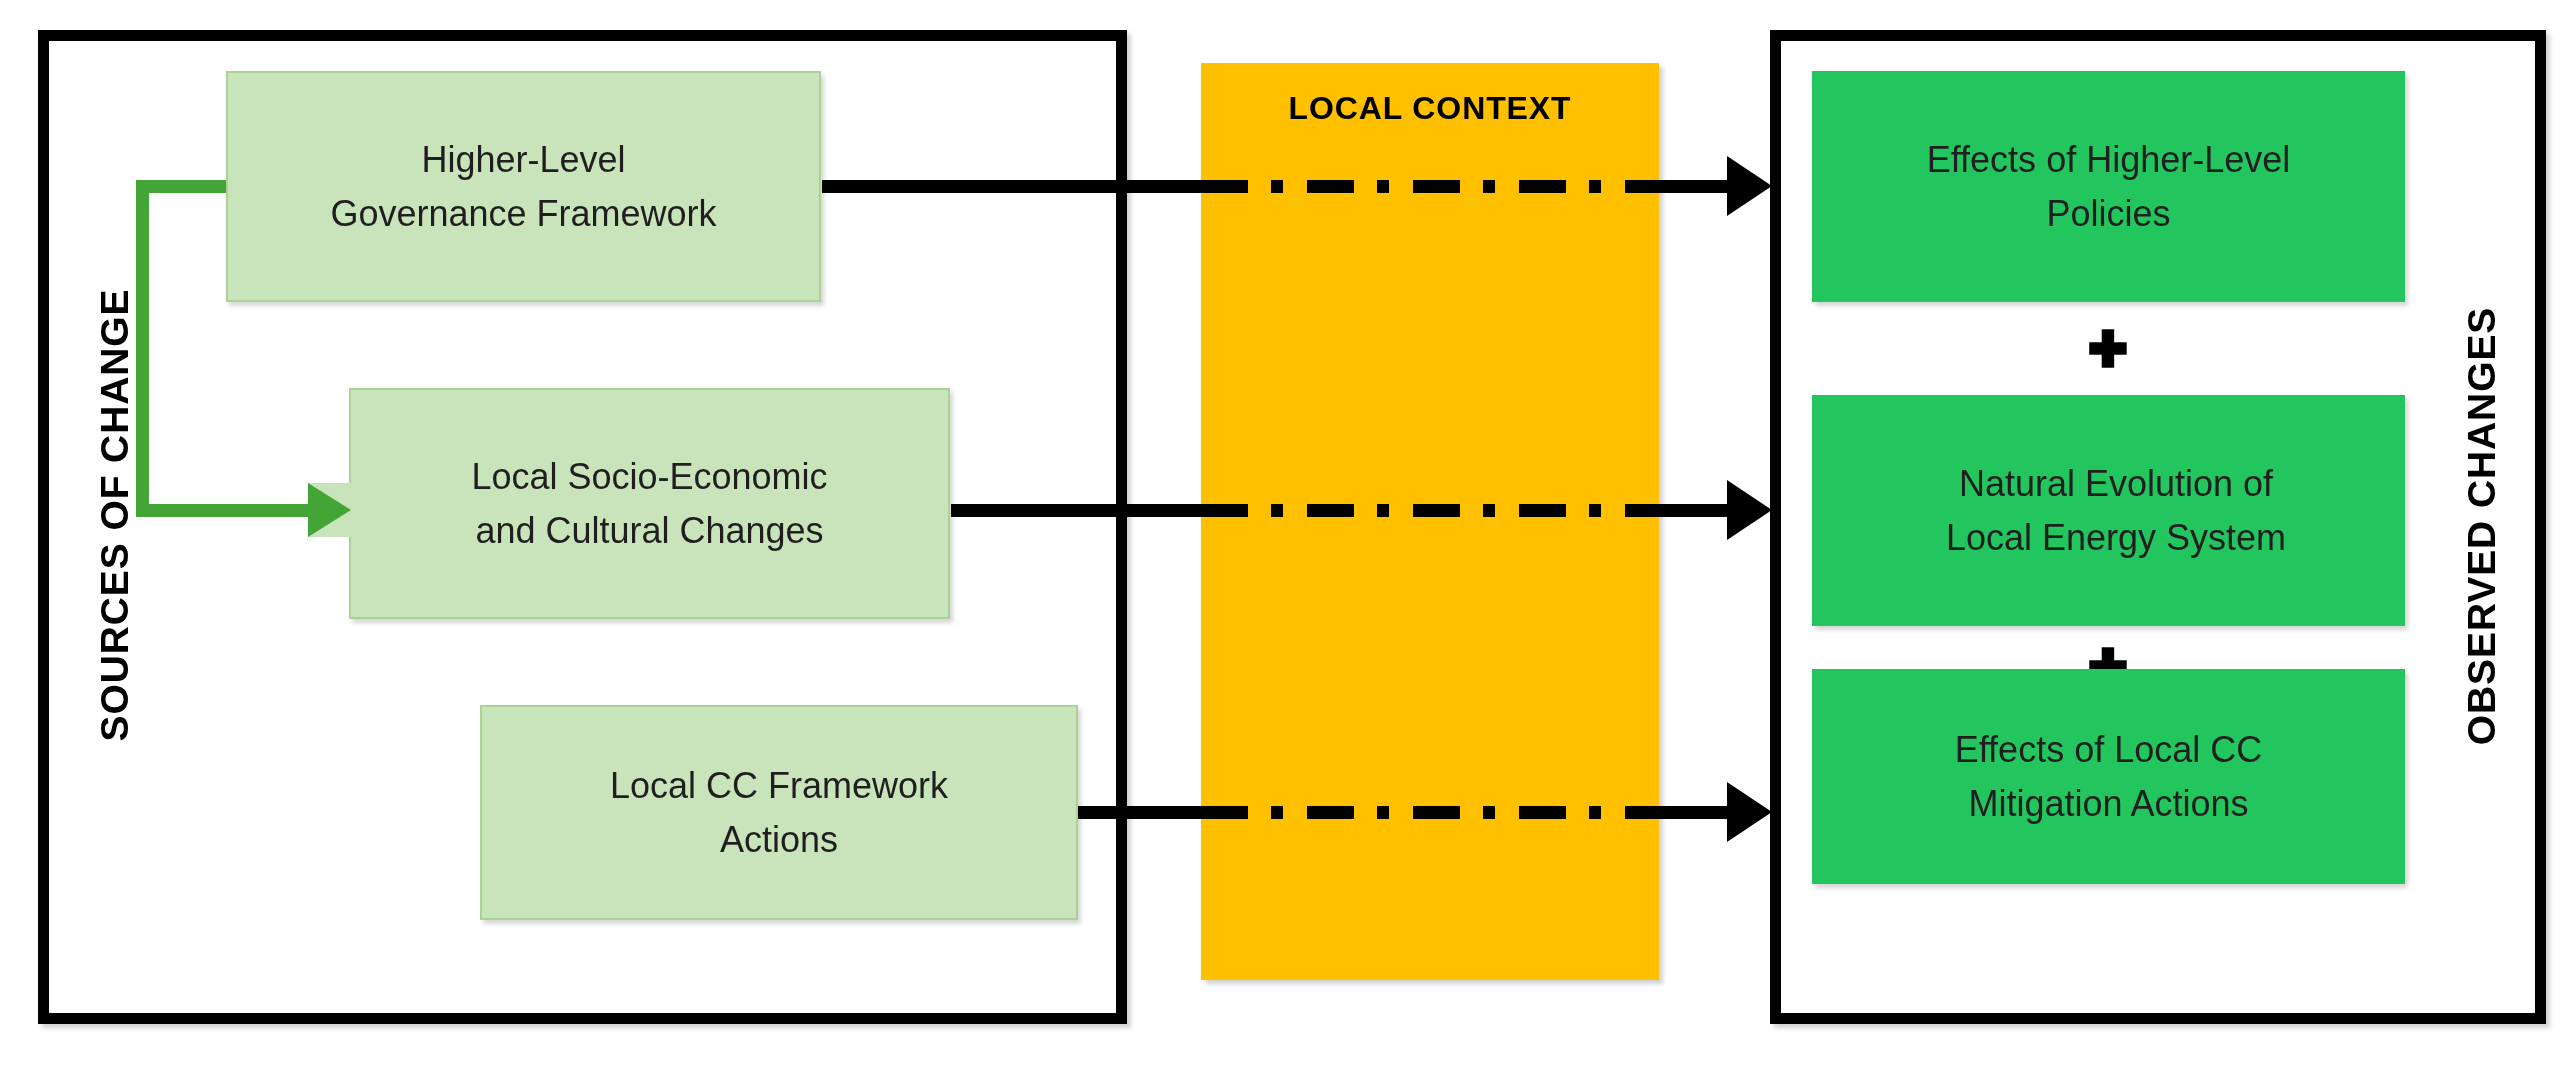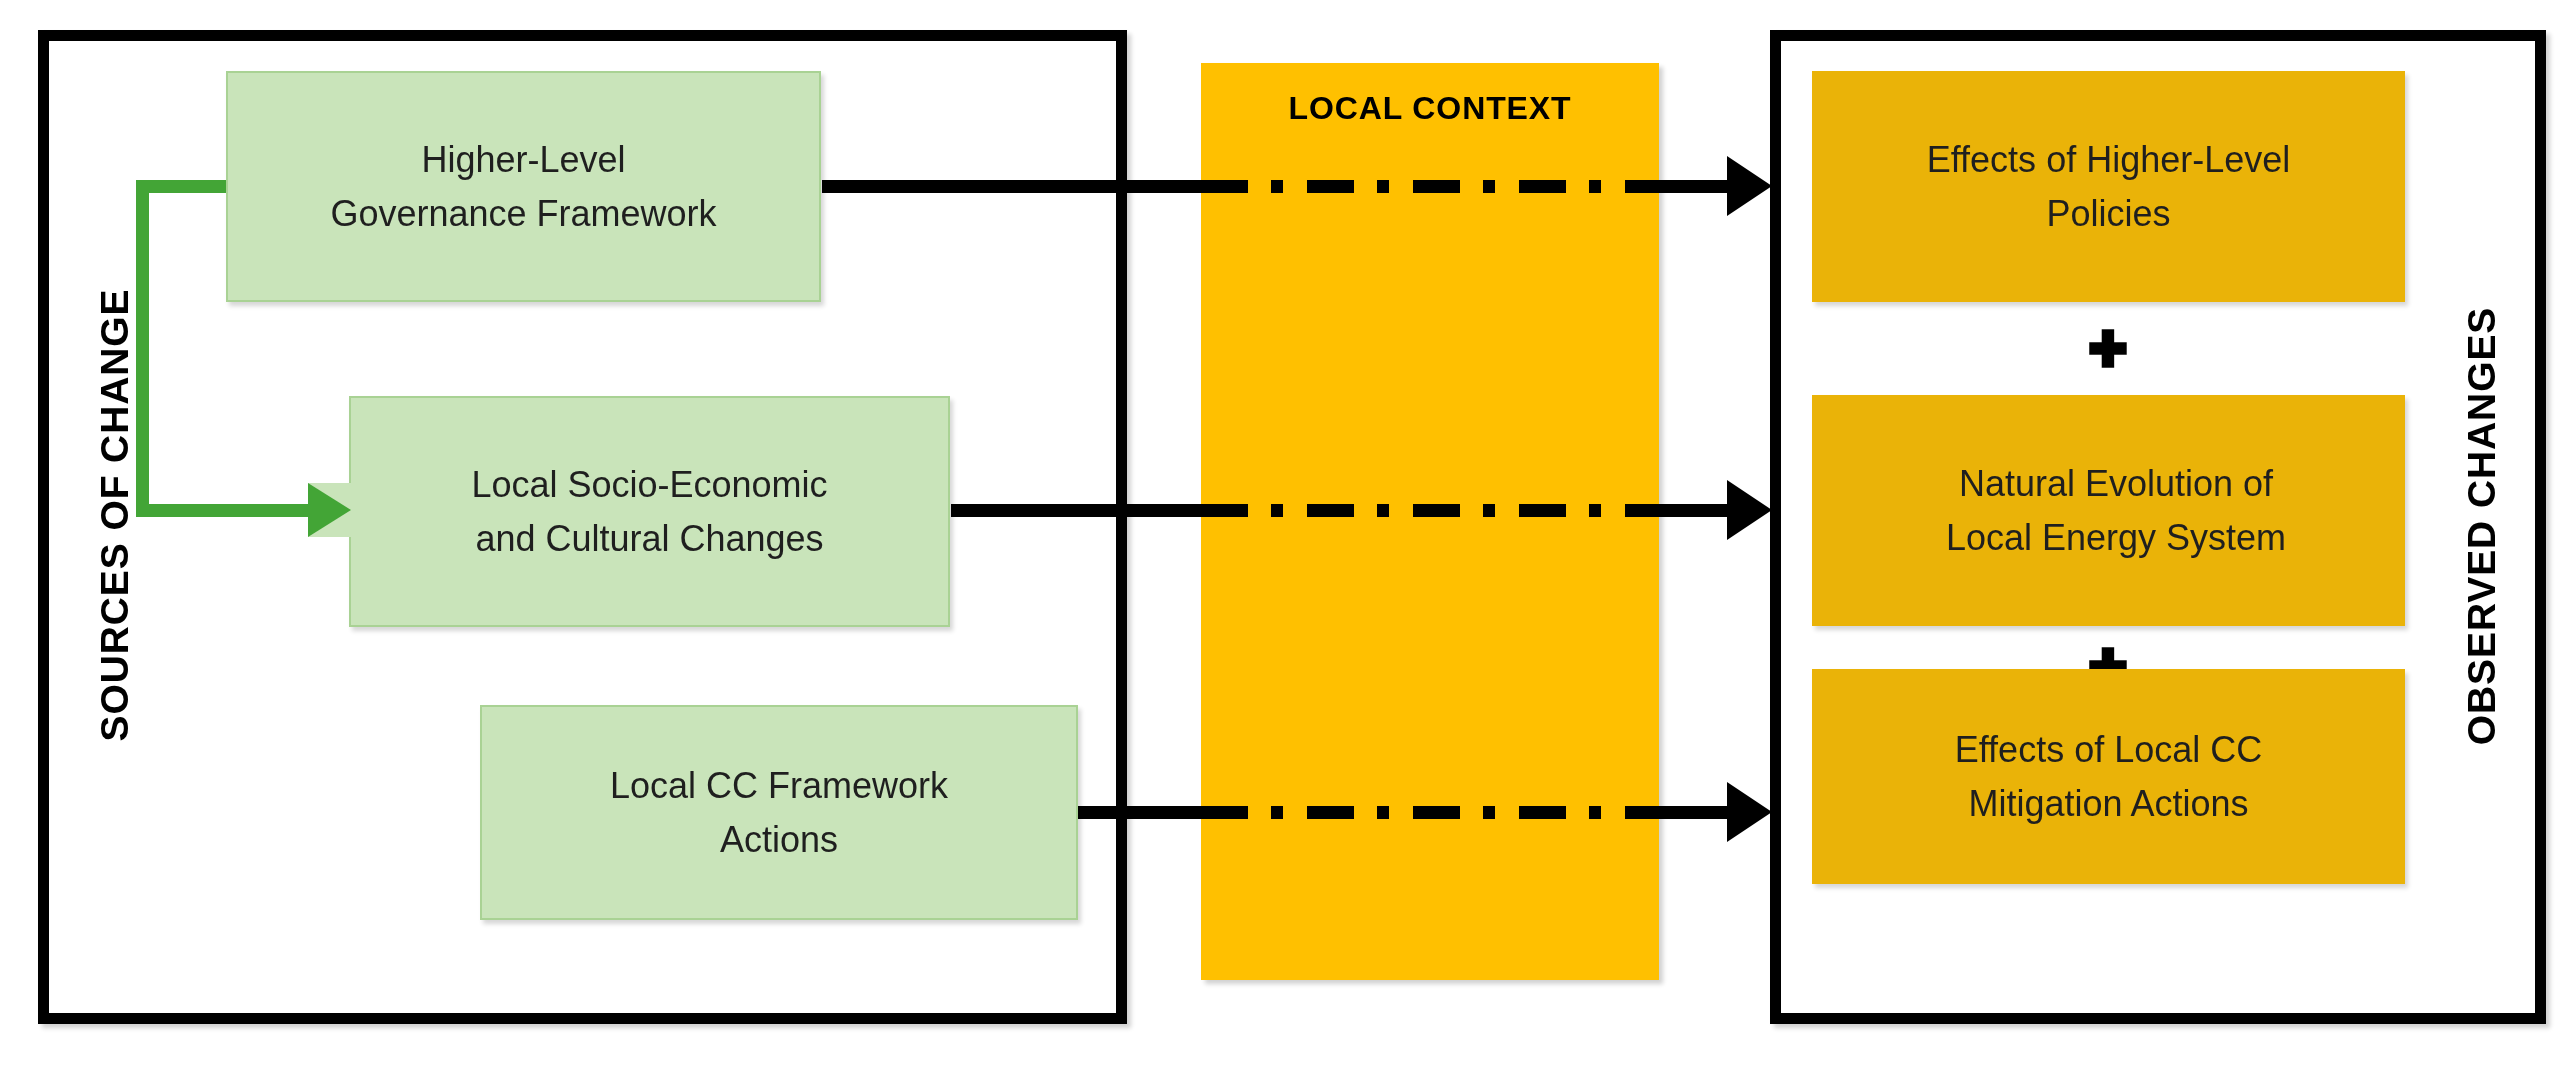--- a/index.html
+++ b/index.html
@@ -11,21 +11,21 @@
     position:absolute;box-sizing:border-box;border:11.6px solid #000;background:transparent;
     box-shadow:3.6px 3.6px 4.5px rgba(0,0,0,0.18);
   }
   .box{
     position:absolute;box-sizing:border-box;display:flex;align-items:center;justify-content:center;
     text-align:center;font-size:36px;line-height:54px;color:#1f1f1f;
     box-shadow:2.7px 3.6px 4.5px rgba(0,0,0,0.16);
   }
   .box .boxtext{white-space:pre-line;}
   .green{background:#c9e4ba;border:2.7px solid #a9d294;}
-  .gray{background:#eab308;border:0;}
+  .gray{background:#22c55e;border:0;}
   .context{
     position:absolute;box-sizing:border-box;background:#ffc000;
     box-shadow:3.6px 3.6px 4.5px rgba(0,0,0,0.18);
     padding-left:36px;
   }
   .context-label{
     position:absolute;left:0;top:27px;width:100%;text-align:center;
     font-size:32px;font-weight:700;letter-spacing:0.9px;color:#000;
   }
   .vlabel{
@@ -53,21 +53,21 @@
 
   <div class="panel" style="left:38px;top:29.5px;width:1089px;height:994px;"></div>
 
   <div class="vlabel" style="left:115px;top:515px;">SOURCES OF CHANGE</div>
 
   <div class="box green" style="left:226px;top:71px;width:595px;height:231px;">
     <span class="boxtext">Higher-Level
 Governance Framework</span>
   </div>
 
-  <div class="box green" style="left:349px;top:396px;width:601px;height:231px;">
+  <div class="box green" style="left:349px;top:388px;width:601px;height:231px;">
     <span class="boxtext">Local Socio-Economic
 and Cultural Changes</span>
   </div>
 
   <div class="box green" style="left:480px;top:705px;width:598px;height:215px;">
     <span class="boxtext">Local CC Framework
 Actions</span>
   </div>
 
   <div>

